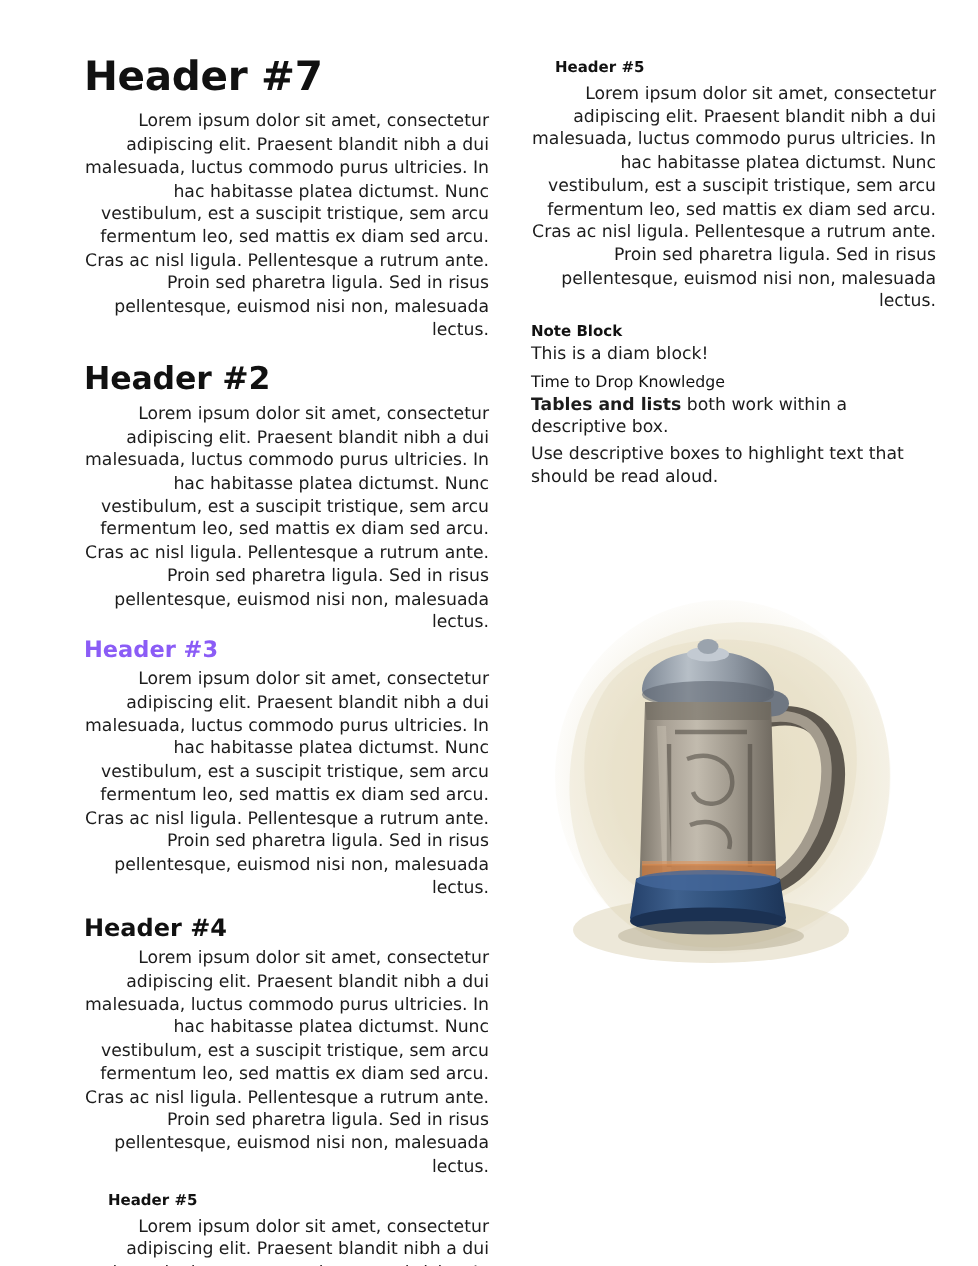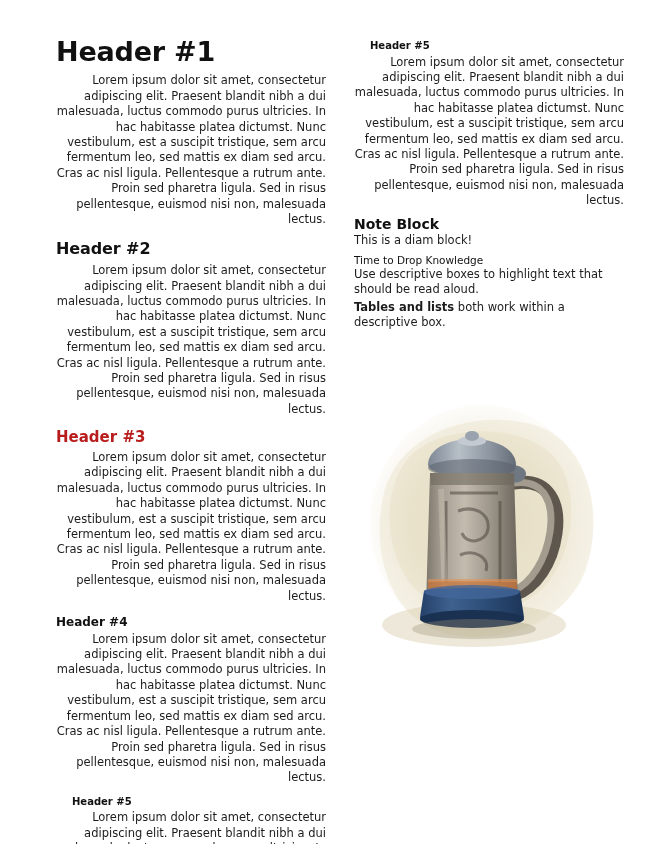--- a/index.html
+++ b/index.html
@@ -37,36 +37,36 @@
   
   h1.h1 {
     font-size: 27px;
     font-weight: bold;
     margin: 0 0 7px 0;
     line-height: 1.05;
     letter-spacing: -0.2px;
     color: #111111;
   }
   h2.h2 {
-    font-size: 16px;
+    font-size: 21px;
     font-weight: bold;
     margin: 14px 0 5px 0;
     line-height: 1.05;
     letter-spacing: -0.1px;
     color: #111111;
   }
   h3.h3 {
     font-size: 15px;
     font-weight: bold;
-    margin: 13px 0 4px 0;
-    line-height: 1.05;
-    color: #b91c1c;
+    margin: 3px 0 4px 0;
+    line-height: 1.05;
+    color: #8b5cf6;
   }
   h4.h4 {
-    font-size: 12px;
+    font-size: 16px;
     font-weight: bold;
     margin: 12px 0 3px 0;
     line-height: 1.05;
     color: #111111;
   }
   h5.h5 {
     font-size: 10px;
     font-weight: bold;
     margin: 11px 0 3px 16px;
     line-height: 1.05;
@@ -78,21 +78,21 @@
 
   p.body {
     font-size: 11.5px;
     line-height: 1.34;
     margin: 0 0 2px 0;
     color: #1c1c1c;
     text-align: right;
   }
 
   .note-title {
-    font-size: 14px;
+    font-size: 10px;
     font-weight: bold;
     margin: 7px 0 1px 0;
     color: #111111;
   }
   .note-text {
     font-size: 11.5px;
     line-height: 1.34;
     margin: 0 0 1px 0;
     color: #1c1c1c;
   }
@@ -127,21 +127,21 @@
     height: 300px;
   }
 </style>
 </head>
 <body>
 
 <div class="page">
   <div class="columns">
 
     <div class="col col-left">
-      <h1 class="h1">Header #1</h1>
+      <h1 class="h1">Header #7</h1>
       <p class="body">Lorem ipsum dolor sit amet, consectetur adipiscing elit. Praesent blandit nibh a dui malesuada, luctus commodo purus ultricies. In hac habitasse platea dictumst. Nunc vestibulum, est a suscipit tristique, sem arcu fermentum leo, sed mattis ex diam sed arcu. Cras ac nisl ligula. Pellentesque a rutrum ante. Proin sed pharetra ligula. Sed in risus pellentesque, euismod nisi non, malesuada lectus.</p>
 
       <h2 class="h2">Header #2</h2>
       <p class="body">Lorem ipsum dolor sit amet, consectetur adipiscing elit. Praesent blandit nibh a dui malesuada, luctus commodo purus ultricies. In hac habitasse platea dictumst. Nunc vestibulum, est a suscipit tristique, sem arcu fermentum leo, sed mattis ex diam sed arcu. Cras ac nisl ligula. Pellentesque a rutrum ante. Proin sed pharetra ligula. Sed in risus pellentesque, euismod nisi non, malesuada lectus.</p>
 
       <h3 class="h3">Header #3</h3>
       <p class="body">Lorem ipsum dolor sit amet, consectetur adipiscing elit. Praesent blandit nibh a dui malesuada, luctus commodo purus ultricies. In hac habitasse platea dictumst. Nunc vestibulum, est a suscipit tristique, sem arcu fermentum leo, sed mattis ex diam sed arcu. Cras ac nisl ligula. Pellentesque a rutrum ante. Proin sed pharetra ligula. Sed in risus pellentesque, euismod nisi non, malesuada lectus.</p>
 
       <h4 class="h4">Header #4</h4>
       <p class="body">Lorem ipsum dolor sit amet, consectetur adipiscing elit. Praesent blandit nibh a dui malesuada, luctus commodo purus ultricies. In hac habitasse platea dictumst. Nunc vestibulum, est a suscipit tristique, sem arcu fermentum leo, sed mattis ex diam sed arcu. Cras ac nisl ligula. Pellentesque a rutrum ante. Proin sed pharetra ligula. Sed in risus pellentesque, euismod nisi non, malesuada lectus.</p>
@@ -151,22 +151,22 @@
     </div>
 
     <div class="col col-right">
       <h5 class="h5 first">Header #5</h5>
       <p class="body">Lorem ipsum dolor sit amet, consectetur adipiscing elit. Praesent blandit nibh a dui malesuada, luctus commodo purus ultricies. In hac habitasse platea dictumst. Nunc vestibulum, est a suscipit tristique, sem arcu fermentum leo, sed mattis ex diam sed arcu. Cras ac nisl ligula. Pellentesque a rutrum ante. Proin sed pharetra ligula. Sed in risus pellentesque, euismod nisi non, malesuada lectus.</p>
 
       <div class="note-title">Note Block</div>
       <div class="note-text">This is a diam block!</div>
 
       <div class="drop-title">Time to Drop Knowledge</div>
+      <div class="desc-text"><b>Tables and lists</b><span> both work within a descriptive box.</span></div>
       <div class="desc-text">Use descriptive boxes to highlight text that should be read aloud.</div>
-      <div class="desc-text"><b>Tables and lists</b><span> both work within a descriptive box.</span></div>
 
       <div class="illus-wrap">
         <svg class="illus" viewBox="0 0 270 300" xmlns="http://www.w3.org/2000/svg">
           <defs>
             <linearGradient id="bodyGrad" x1="0" y1="0" x2="1" y2="0">
               <stop offset="0%" stop-color="#7d776c"></stop>
               <stop offset="18%" stop-color="#a8a094"></stop>
               <stop offset="42%" stop-color="#c2bbae"></stop>
               <stop offset="70%" stop-color="#9d968a"></stop>
               <stop offset="100%" stop-color="#6b655c"></stop>

